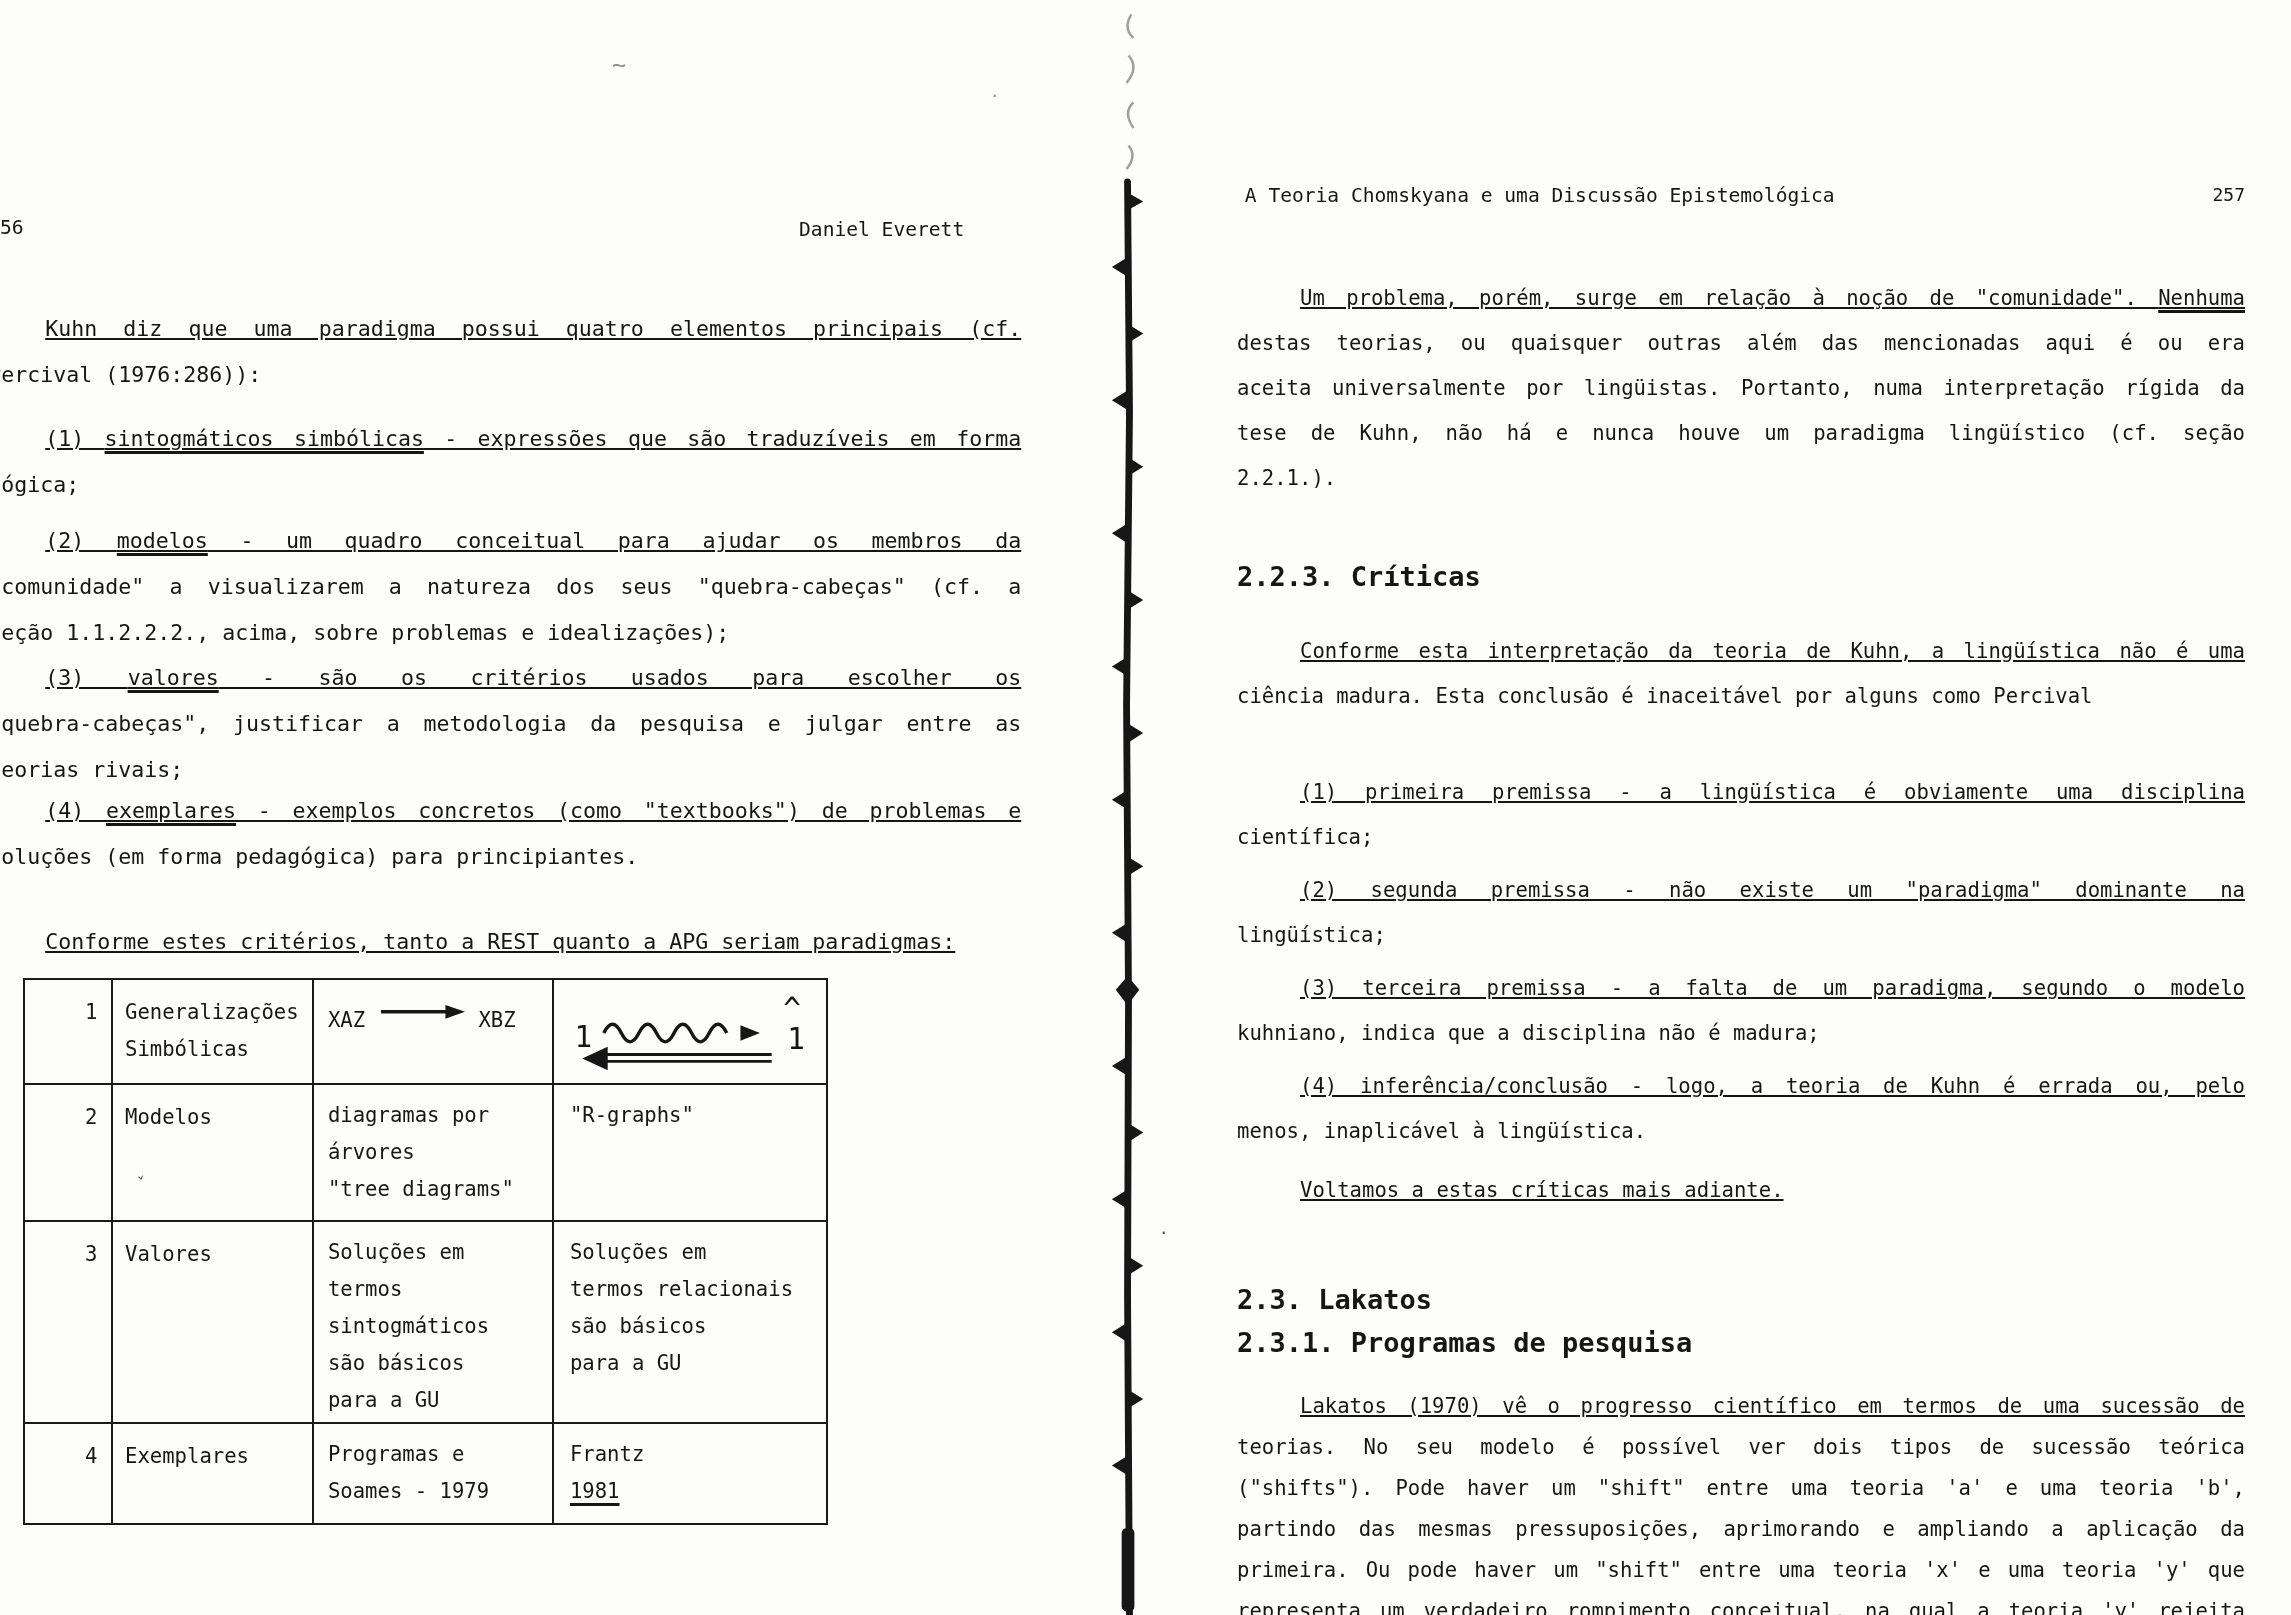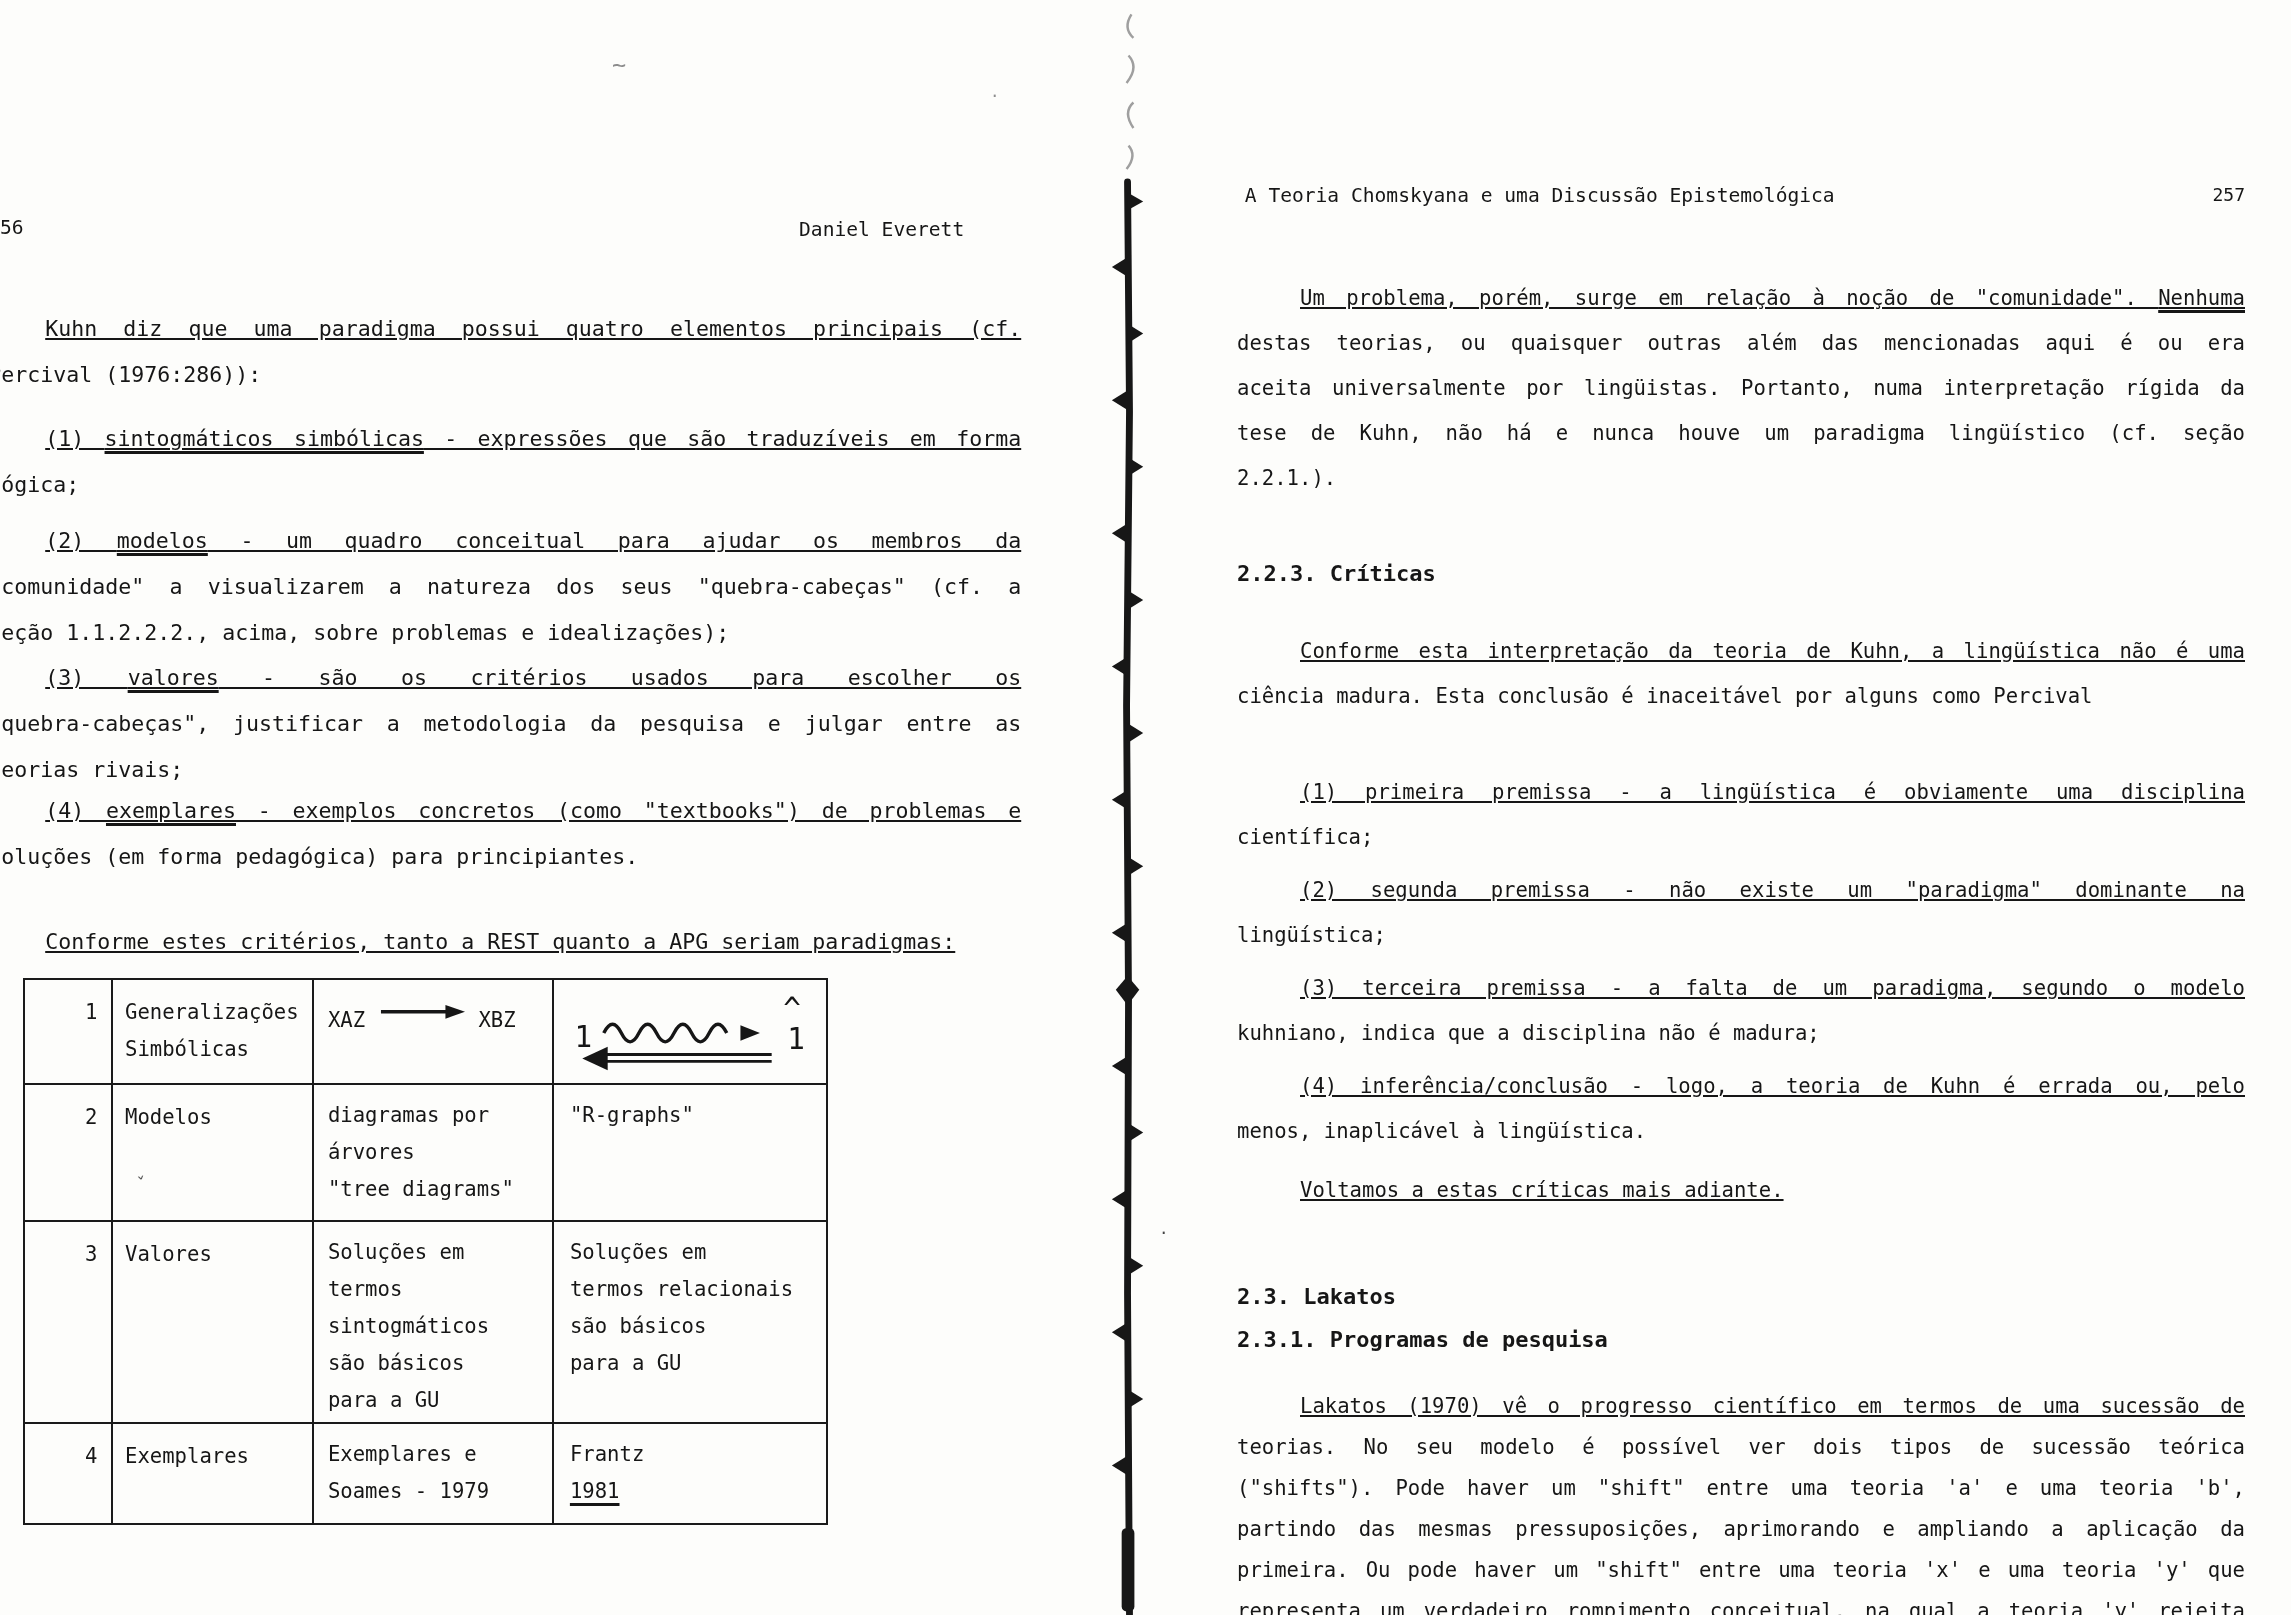--- a/index.html
+++ b/index.html
@@ -41,21 +41,21 @@
   .rule-cell{display:flex;gap:13.7px;padding-top:9.8px;}
   .rule-cell svg{display:block;}
   .diag{display:block;margin-top:2px;}
   .diag text{font-family:"DejaVu Sans Mono",monospace;font-size:30px;fill:#161616;}
   
   #right-col{position:absolute;left:1237px;top:0;width:1008px;height:1484px;}
   #right-col .jpara{position:absolute;width:1008px;font-size:20.6px;line-height:45px;}
   #right-col .jpara .line:first-child{padding-left:63px;}
   #rp-title{position:absolute;top:184px;left:7.8px;font-size:19.6px;}
   #rp-num{position:absolute;top:184px;right:0;font-size:18px;}
-  .bold-heading{position:absolute;font-weight:bold;font-size:22px;}
+  .bold-heading{position:absolute;font-weight:bold;font-size:27px;}
   #rp-h223{top:561px;left:0;}
   #rp-h23a{top:1284px;left:0;}
   #rp-h23b{top:1327px;left:0;}
   #rp-p1{top:276px;}
   #rp-p2{top:629px;}
   #rp-r1{top:770px;}
   #rp-r2{top:868px;}
   #rp-r3{top:966px;}
   #rp-r4{top:1064px;}
   #rp-volt{top:1168px;}
@@ -170,21 +170,21 @@
                 <div class="line"><span>são básicos</span></div>
                 <div class="line"><span>para a GU</span></div>
               </td>
             </tr>
             <tr>
               <td class="cnum">4</td>
               <td class="clabel">
                 <div class="line"><span>Exemplares</span></div>
               </td>
               <td class="c3">
-                <div class="line"><span>Exemplares e</span></div>
+                <div class="line"><span>Programas e</span></div>
                 <div class="line"><span>Soames - 1979</span></div>
               </td>
               <td class="c4">
                 <div class="line"><span>Frantz</span></div>
                 <div class="line"><span class="u">1981</span></div>
               </td>
             </tr>
           </tbody>
       </table>
     </div>

